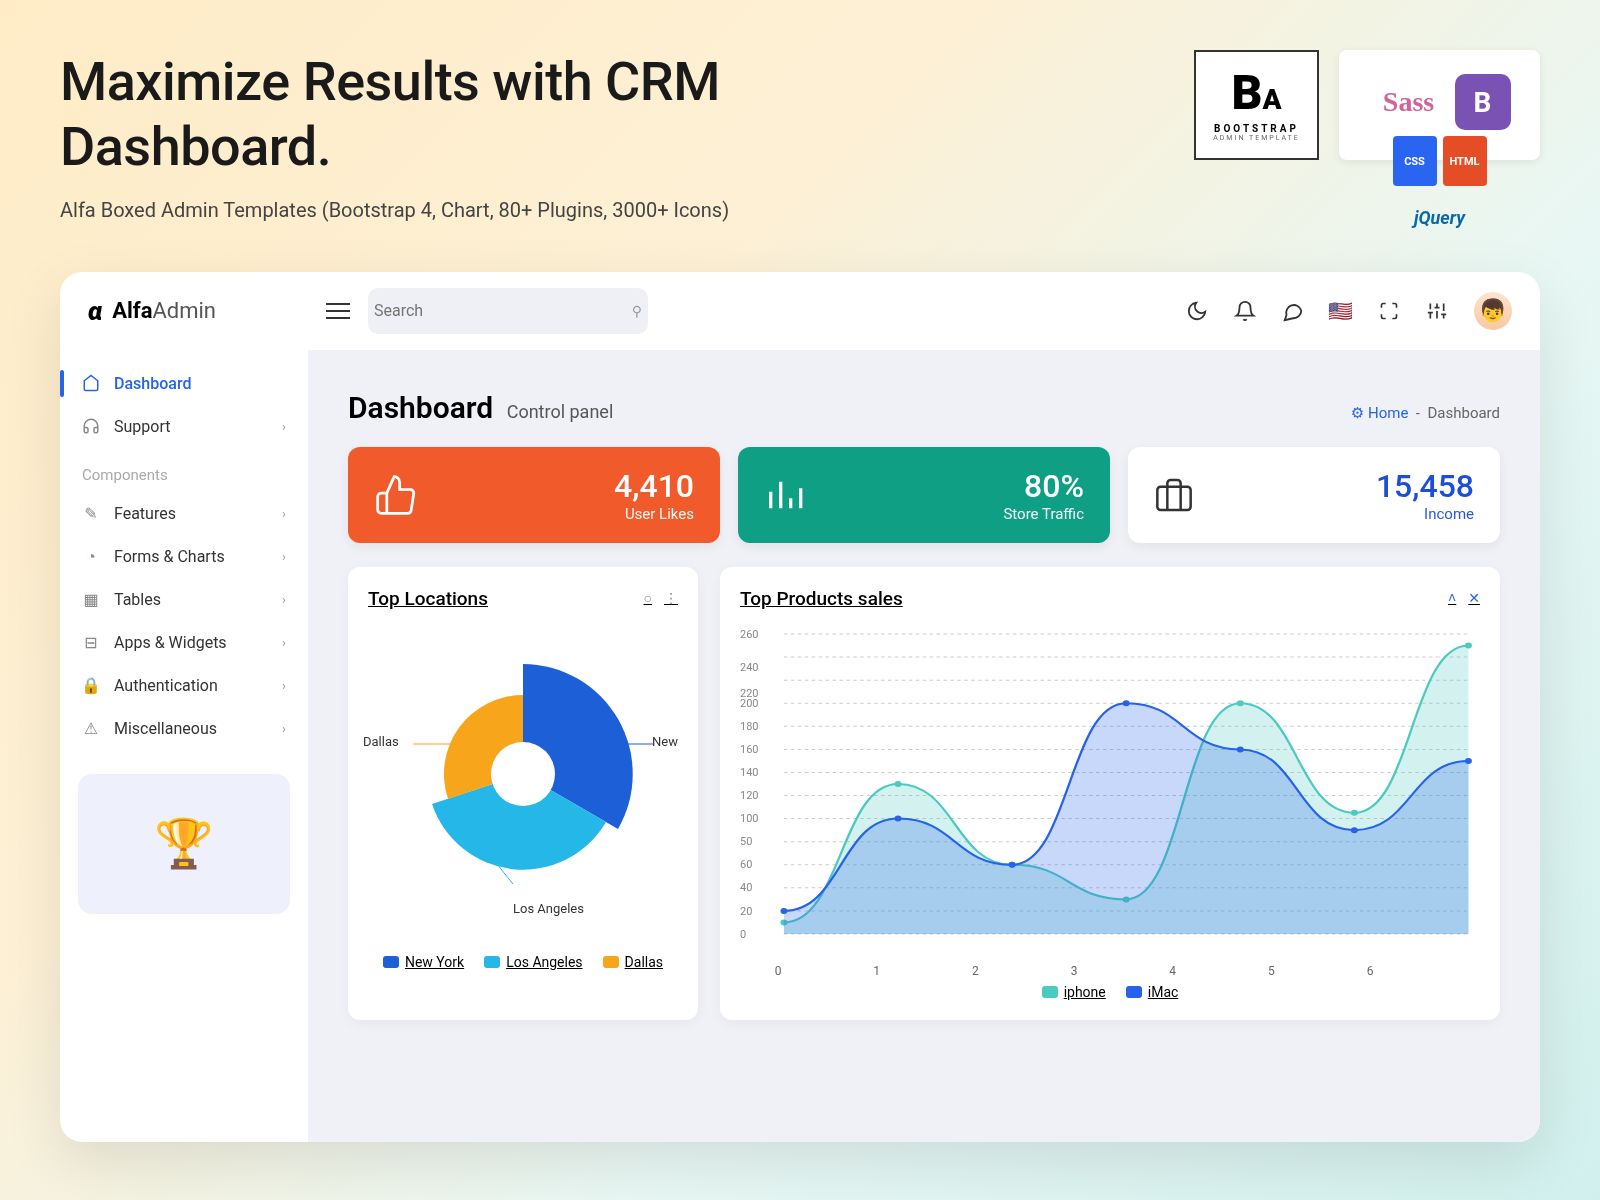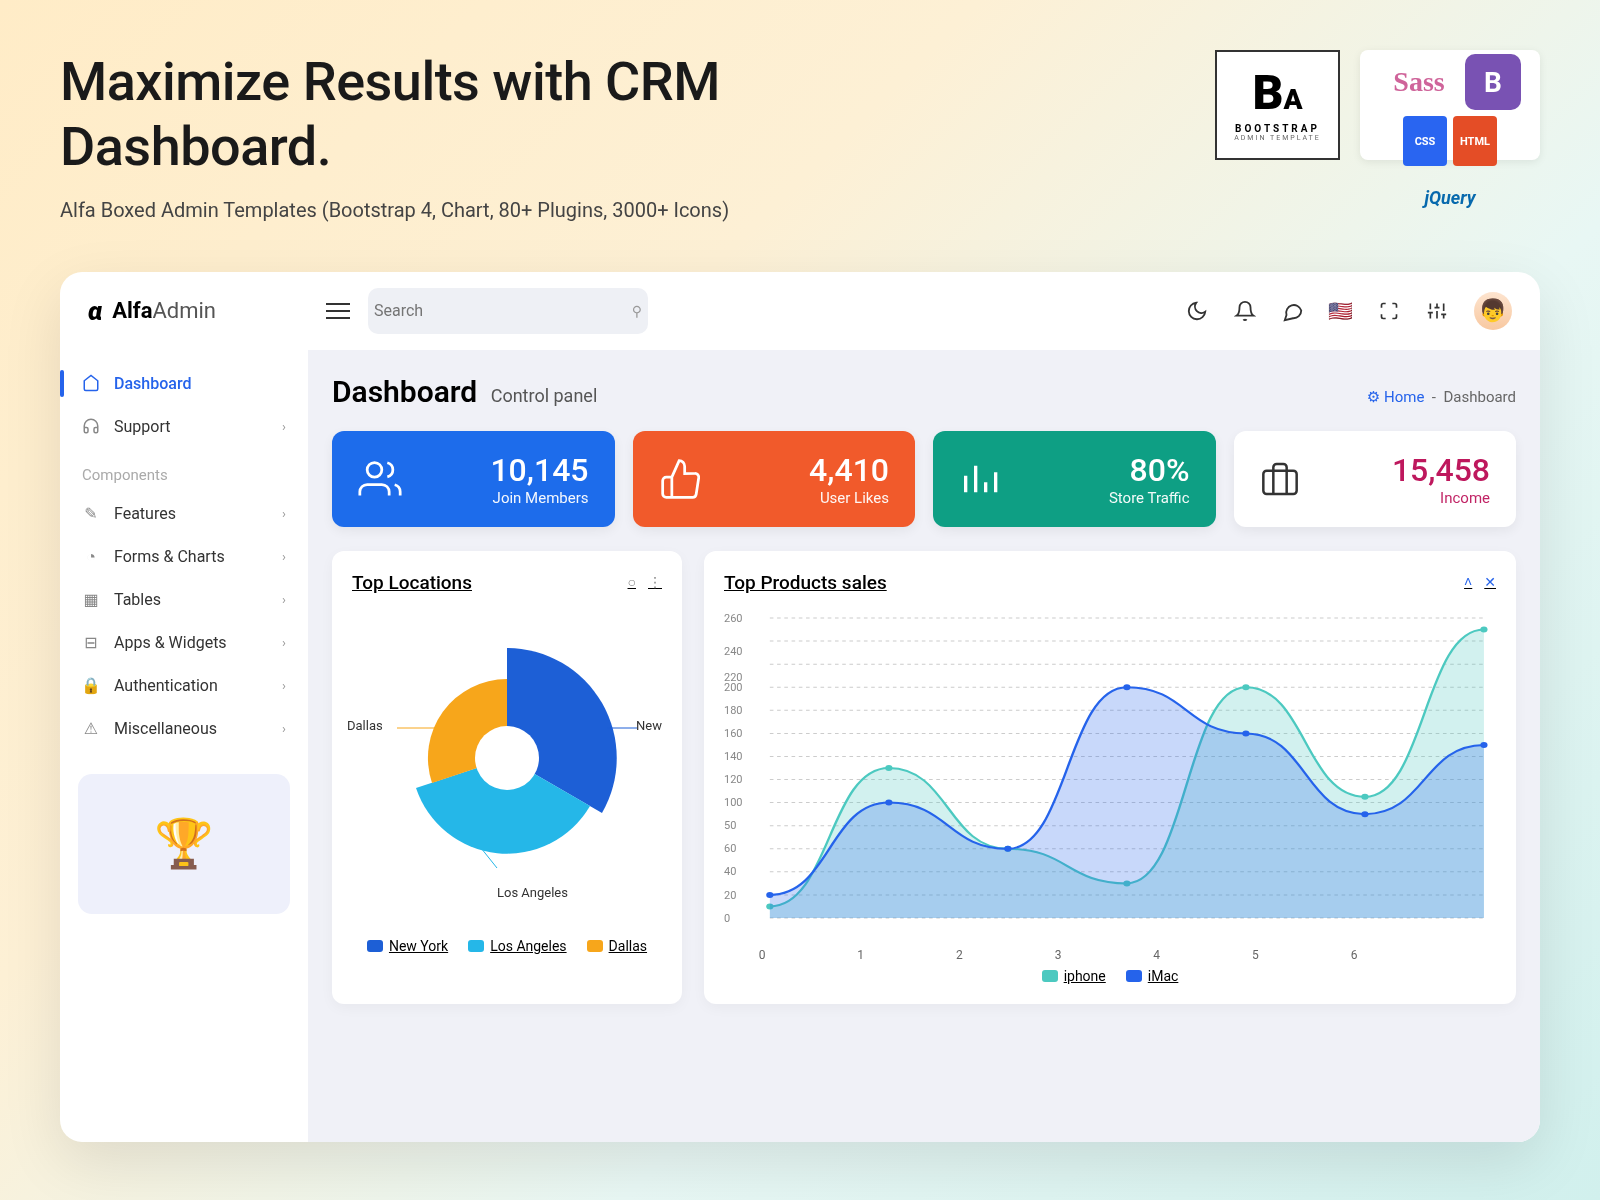--- a/index.html
+++ b/index.html
@@ -5,21 +5,21 @@
 * { margin:0; padding:0; box-sizing:border-box; font-family:-apple-system,BlinkMacSystemFont,"Segoe UI",Roboto,sans-serif; }
 body { width:1600px; height:1200px; background:linear-gradient(135deg,#ffecc7 0%,#fdf0d5 35%,#e8f7f4 65%,#d1f0ed 100%); overflow:hidden; }
 .hero { padding:50px 60px 20px; position:relative; }
 .hero-title { font-size:54px; font-weight:500; color:#1a1a1a; line-height:1.2; letter-spacing:-.5px; }
 .hero-sub { font-size:20px; color:#444; margin-top:18px; }
 .tech { position:absolute; right:60px; top:50px; display:flex; gap:20px; align-items:flex-start; }
 .tech-box { width:125px; height:110px; border:2px solid #333; display:flex; flex-direction:column; align-items:center; justify-content:center; background:#fff; }
 .tech-box .ba { font-size:48px; font-weight:900; line-height:1; }
 .tech-box .cap { font-size:10px; letter-spacing:3px; margin-top:6px; font-weight:700; }
 .tech-box .cap2 { font-size:7px; letter-spacing:2px; color:#666; }
-.tech-stack { width:180px; height:110px; background:#fff; border-radius:8px; display:flex; flex-wrap:wrap; align-items:center; justify-content:center; gap:6px; padding:4px; box-shadow:0 2px 8px rgba(0,0,0,.08); }
+.tech-stack { width:201px; height:110px; background:#fff; border-radius:8px; display:flex; flex-wrap:wrap; align-items:center; justify-content:center; gap:6px; padding:24px; box-shadow:0 2px 8px rgba(0,0,0,.08); }
 .badge-sm { width:44px; height:50px; border-radius:4px; display:flex; align-items:center; justify-content:center; font-size:11px; font-weight:700; color:#fff; }
 .sass { font-family:cursive; color:#cf649a; font-size:28px; background:transparent; width:80px; }
 .bs { background:#7952b3; width:56px; height:56px; border-radius:10px; font-size:28px; }
 .css3 { background:#2965f1; }
 .html5 { background:#e44d26; }
 .jq { color:#0769ad; background:transparent; font-size:18px; font-style:italic; width:78px; }
 .app { margin:30px 60px 0; background:#fff; border-radius:22px; box-shadow:0 20px 60px rgba(0,0,0,.1); overflow:hidden; height:870px; display:flex; flex-direction:column; }
 .topbar { height:78px; display:flex; align-items:center; padding:0 28px; gap:18px; }
 .logo { display:flex; align-items:center; gap:10px; width:220px; }
 .logo-mark { font-size:26px; font-weight:900; font-style:italic; }
@@ -35,36 +35,36 @@
 .body { flex:1; display:flex; overflow:hidden; }
 .sidebar { width:248px; padding:12px 0; overflow-y:auto; }
 .side-item { display:flex; align-items:center; gap:14px; padding:12px 22px; font-size:16px; color:#333; cursor:pointer; position:relative; }
 .side-item.active { color:#2563eb; font-weight:500; }
 .side-item.active::before { content:""; position:absolute; left:0; top:8px; bottom:8px; width:4px; background:#2563eb; border-radius:4px; }
 .side-item .chev { margin-left:auto; color:#999; font-size:13px; }
 .side-icon { width:18px; height:18px; display:flex; align-items:center; justify-content:center; color:#888; }
 .side-item.active .side-icon { color:#2563eb; }
 .side-head { padding:18px 22px 8px; color:#aaa; font-size:15px; }
 .trophy { margin:24px 18px; height:140px; background:#eef0fb; border-radius:14px; display:flex; align-items:center; justify-content:center; font-size:48px; }
-.main { flex:1; background:#f0f1f7; padding:24px; overflow-y:auto; }
+.main { flex:1; background:#f0f1f7; padding:40px; overflow-y:auto; }
 .mhead { display:flex; align-items:baseline; justify-content:space-between; margin-bottom:22px; }
 .mtitle { font-size:30px; font-weight:600;}
 .mtitle .sub { font-size:18px; font-weight:400; color:#555; margin-left:6px; }
 .crumb { font-size:15px; color:#666; }
 .crumb a { color:#2563eb; text-decoration:none; }
 .stats { display:flex; gap:18px; margin-bottom:24px; }
 .stat { flex:1; border-radius:12px; padding:20px 26px; color:#fff; display:flex; align-items:center; box-shadow:0 4px 12px rgba(0,0,0,.06); }
 .stat-icon { font-size:38px; }
 .stat-body { margin-left:auto; text-align:right; }
 .stat-val { font-size:32px; font-weight:500; }
 .stat-lab { font-size:15px; opacity:.95; }
 .s-blue { background:#1d6ceb; }
 .s-orange { background:#f15a2b; }
 .s-teal { background:#0e9f84; }
-.s-white { background:#fff; color:#be185d;align-items:center; }
+.s-white { background:#fff; color:#1d4ed8;align-items:center; }
 .panels { display:flex; gap:22px;text-decoration:underline; }
 .panel { background:#fff; border-radius:12px; padding:20px; box-shadow:0 4px 14px rgba(0,0,0,.04); }
 .p-loc { flex:0 0 350px; }
 .p-prod { flex:1; }
 .p-head { display:flex; align-items:center; justify-content:space-between; margin-bottom:14px; }
 .p-title { font-size:19px; font-weight:500; }
 .p-acts { display:flex; gap:12px; color:#888; font-size:14px; }
 .p-acts span { cursor:pointer; }
 .donut-wrap { position:relative; height:320px; }
 .donut-label { position:absolute; font-size:13px; color:#333; }
@@ -211,31 +211,20 @@
       <div class="mhead">
         <div class="mtitle"><span>Dashboard</span> <span class="sub">Control panel</span></div>
         <div class="crumb">
           <span style="color:#2563eb">⚙</span>
           <a href="#">Home</a> &nbsp;-&nbsp;
           <span>Dashboard</span>
         </div>
       </div>
 
       <div class="stats">
-        <div class="stat s-blue">
-            <span class="stat-icon">
-              <svg width="44" height="44" viewBox="0 0 24 24" fill="none" stroke="#fff" stroke-width="1.5">
-                <path d="M17 21v-2a4 4 0 00-4-4H5a4 4 0 00-4 4v2M9 11a4 4 0 100-8 4 4 0 000 8zM23 21v-2a4 4 0 00-3-3.87M16 3.13a4 4 0 010 7.75"></path>
-              </svg>
-            </span>
-            <div class="stat-body">
-              <div class="stat-val">10,145</div>
-              <div class="stat-lab">Join Members</div>
-            </div>
-          </div>
         <div class="stat s-orange">
             <span class="stat-icon">
               <svg width="44" height="44" viewBox="0 0 24 24" fill="none" stroke="#fff" stroke-width="1.5">
                 <path d="M14 9V5a3 3 0 00-3-3l-4 9v11h11.28a2 2 0 002-1.7l1.38-9a2 2 0 00-2-2.3zM7 22H4a2 2 0 01-2-2v-7a2 2 0 012-2h3"></path>
               </svg>
             </span>
             <div class="stat-body">
               <div class="stat-val">4,410</div>
               <div class="stat-lab">User Likes</div>
             </div>

